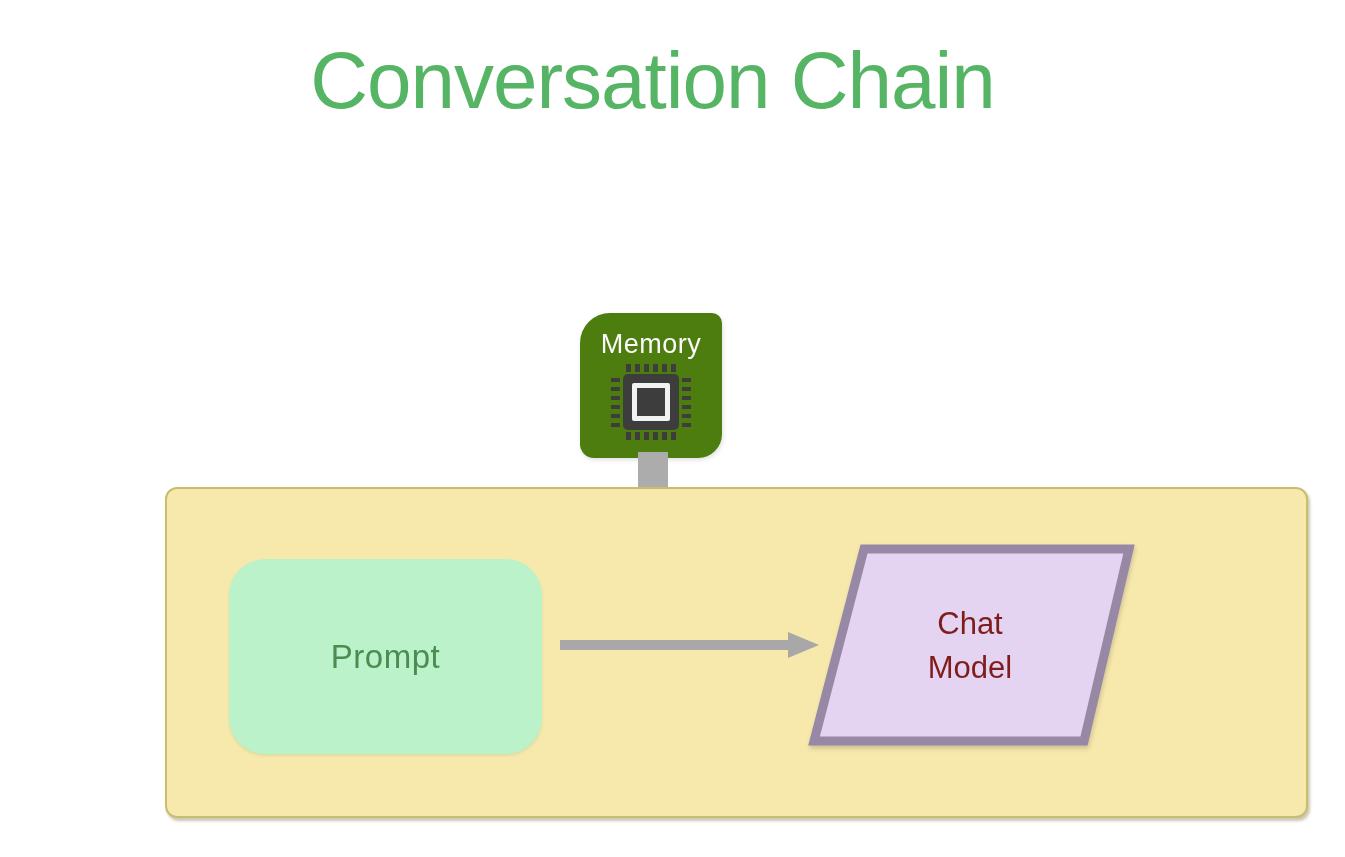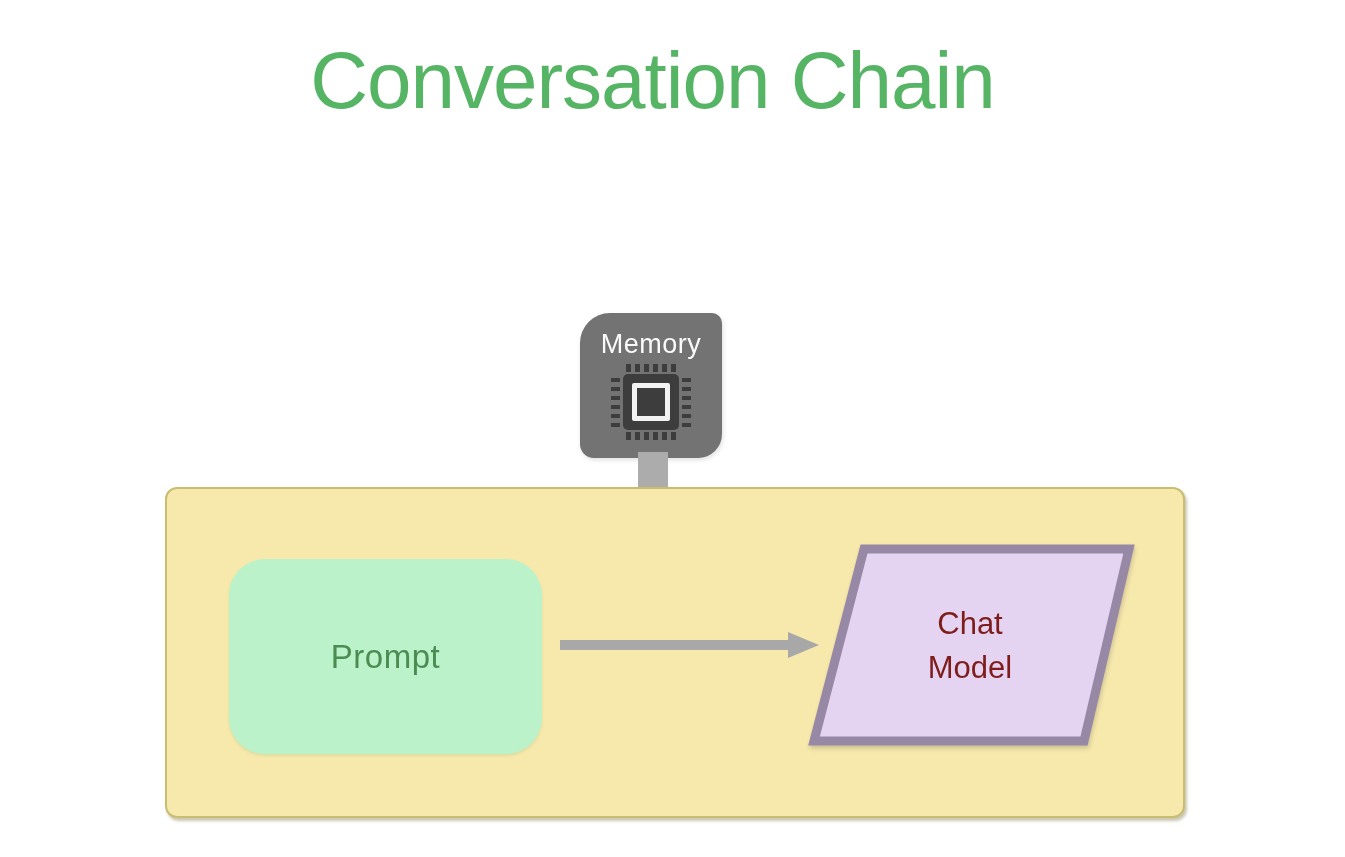--- a/index.html
+++ b/index.html
@@ -31,21 +31,21 @@
     line-height: 1.2;
   }
 
   
   .memory {
     position: absolute;
     left: 580px;
     top: 313px;
     width: 142px;
     height: 145px;
-    background: #737373;
+    background: #4d7c0f;
     border-radius: 30px 10px 24px 14px;
     display: flex;
     flex-direction: column;
     align-items: center;
     padding-top: 18px;
     box-sizing: border-box;
     filter: drop-shadow(1px 2px 2px rgba(0,0,0,0.12));
   }
   .memory-label {
     color: #FAFAFA;
@@ -98,21 +98,21 @@
     width: 30px;
     height: 40px;
     background: #ACACAC;
   }
 
   
   .container-box {
     position: absolute;
     left: 165px;
     top: 487px;
-    width: 1020px;
+    width: 1143px;
     height: 331px;
     background: #F7E9AC;
     border: 2px solid #C9BD72;
     border-radius: 12px;
     box-sizing: border-box;
     box-shadow: 2px 3px 3px rgba(140, 130, 85, 0.45);
   }
 
   
   .prompt-box {

